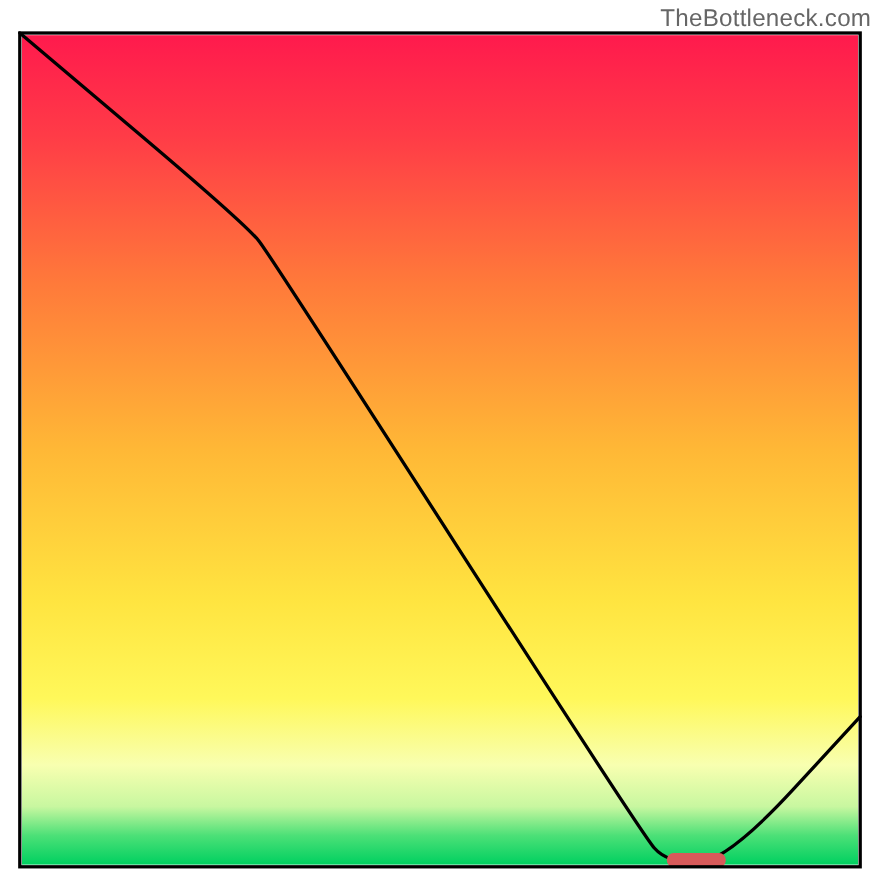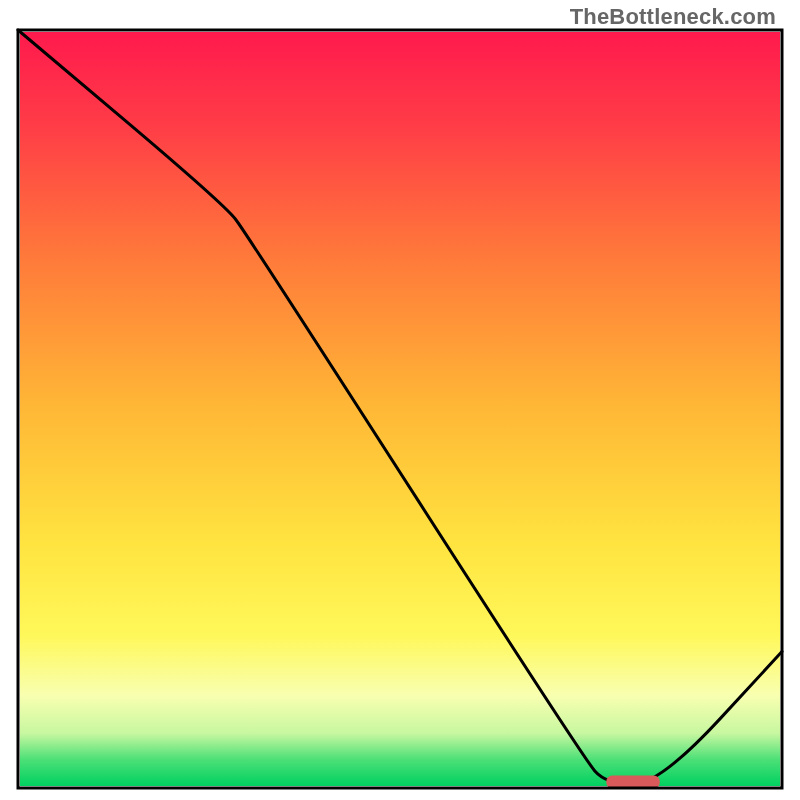--- a/index.html
+++ b/index.html
@@ -12,23 +12,23 @@
     font-family: Arial, Helvetica, sans-serif;
   }
   .container {
     position: relative;
     width: 800px;
     height: 800px;
   }
   .watermark {
     position: absolute;
     top: 4px;
-    right: 24px;
+    right: 8px;
     font-size: 22px;
-    font-weight: bold;
+    font-weight: normal;
     color: #666;
     z-index: 10;
     letter-spacing: 0.2px;
   }
   svg {
     display: block;
   }
 </style>
 </head>
 <body>

